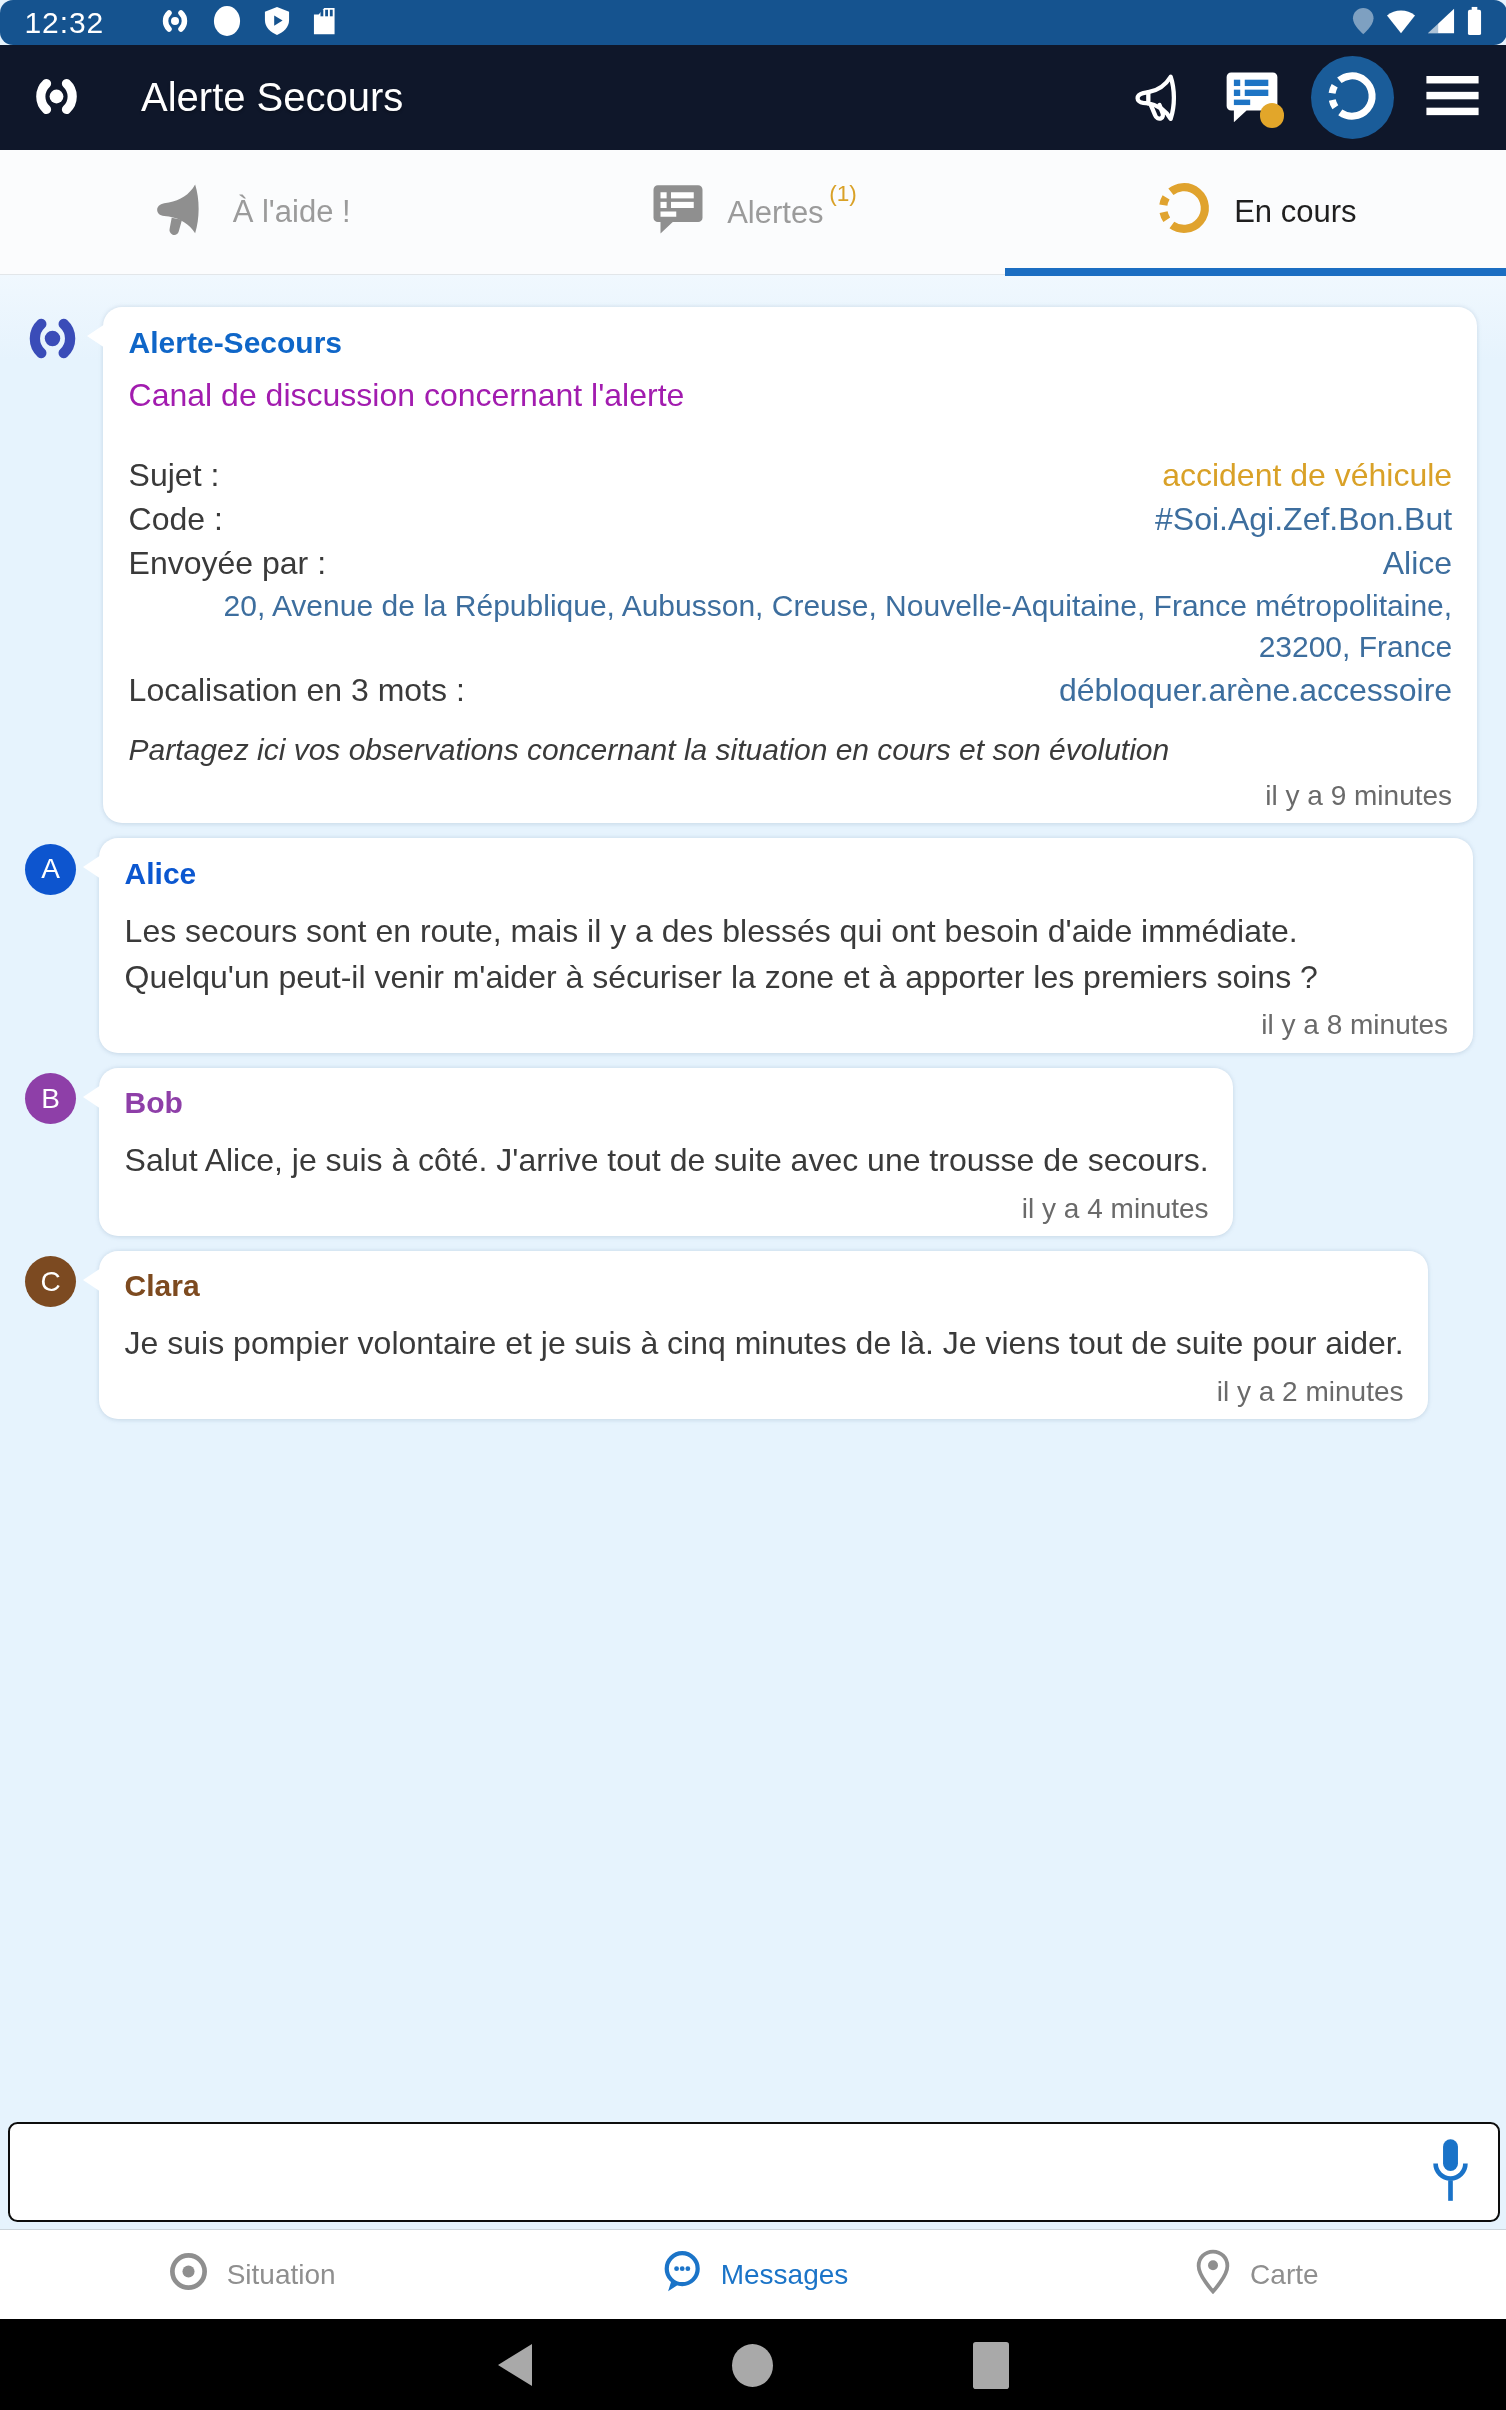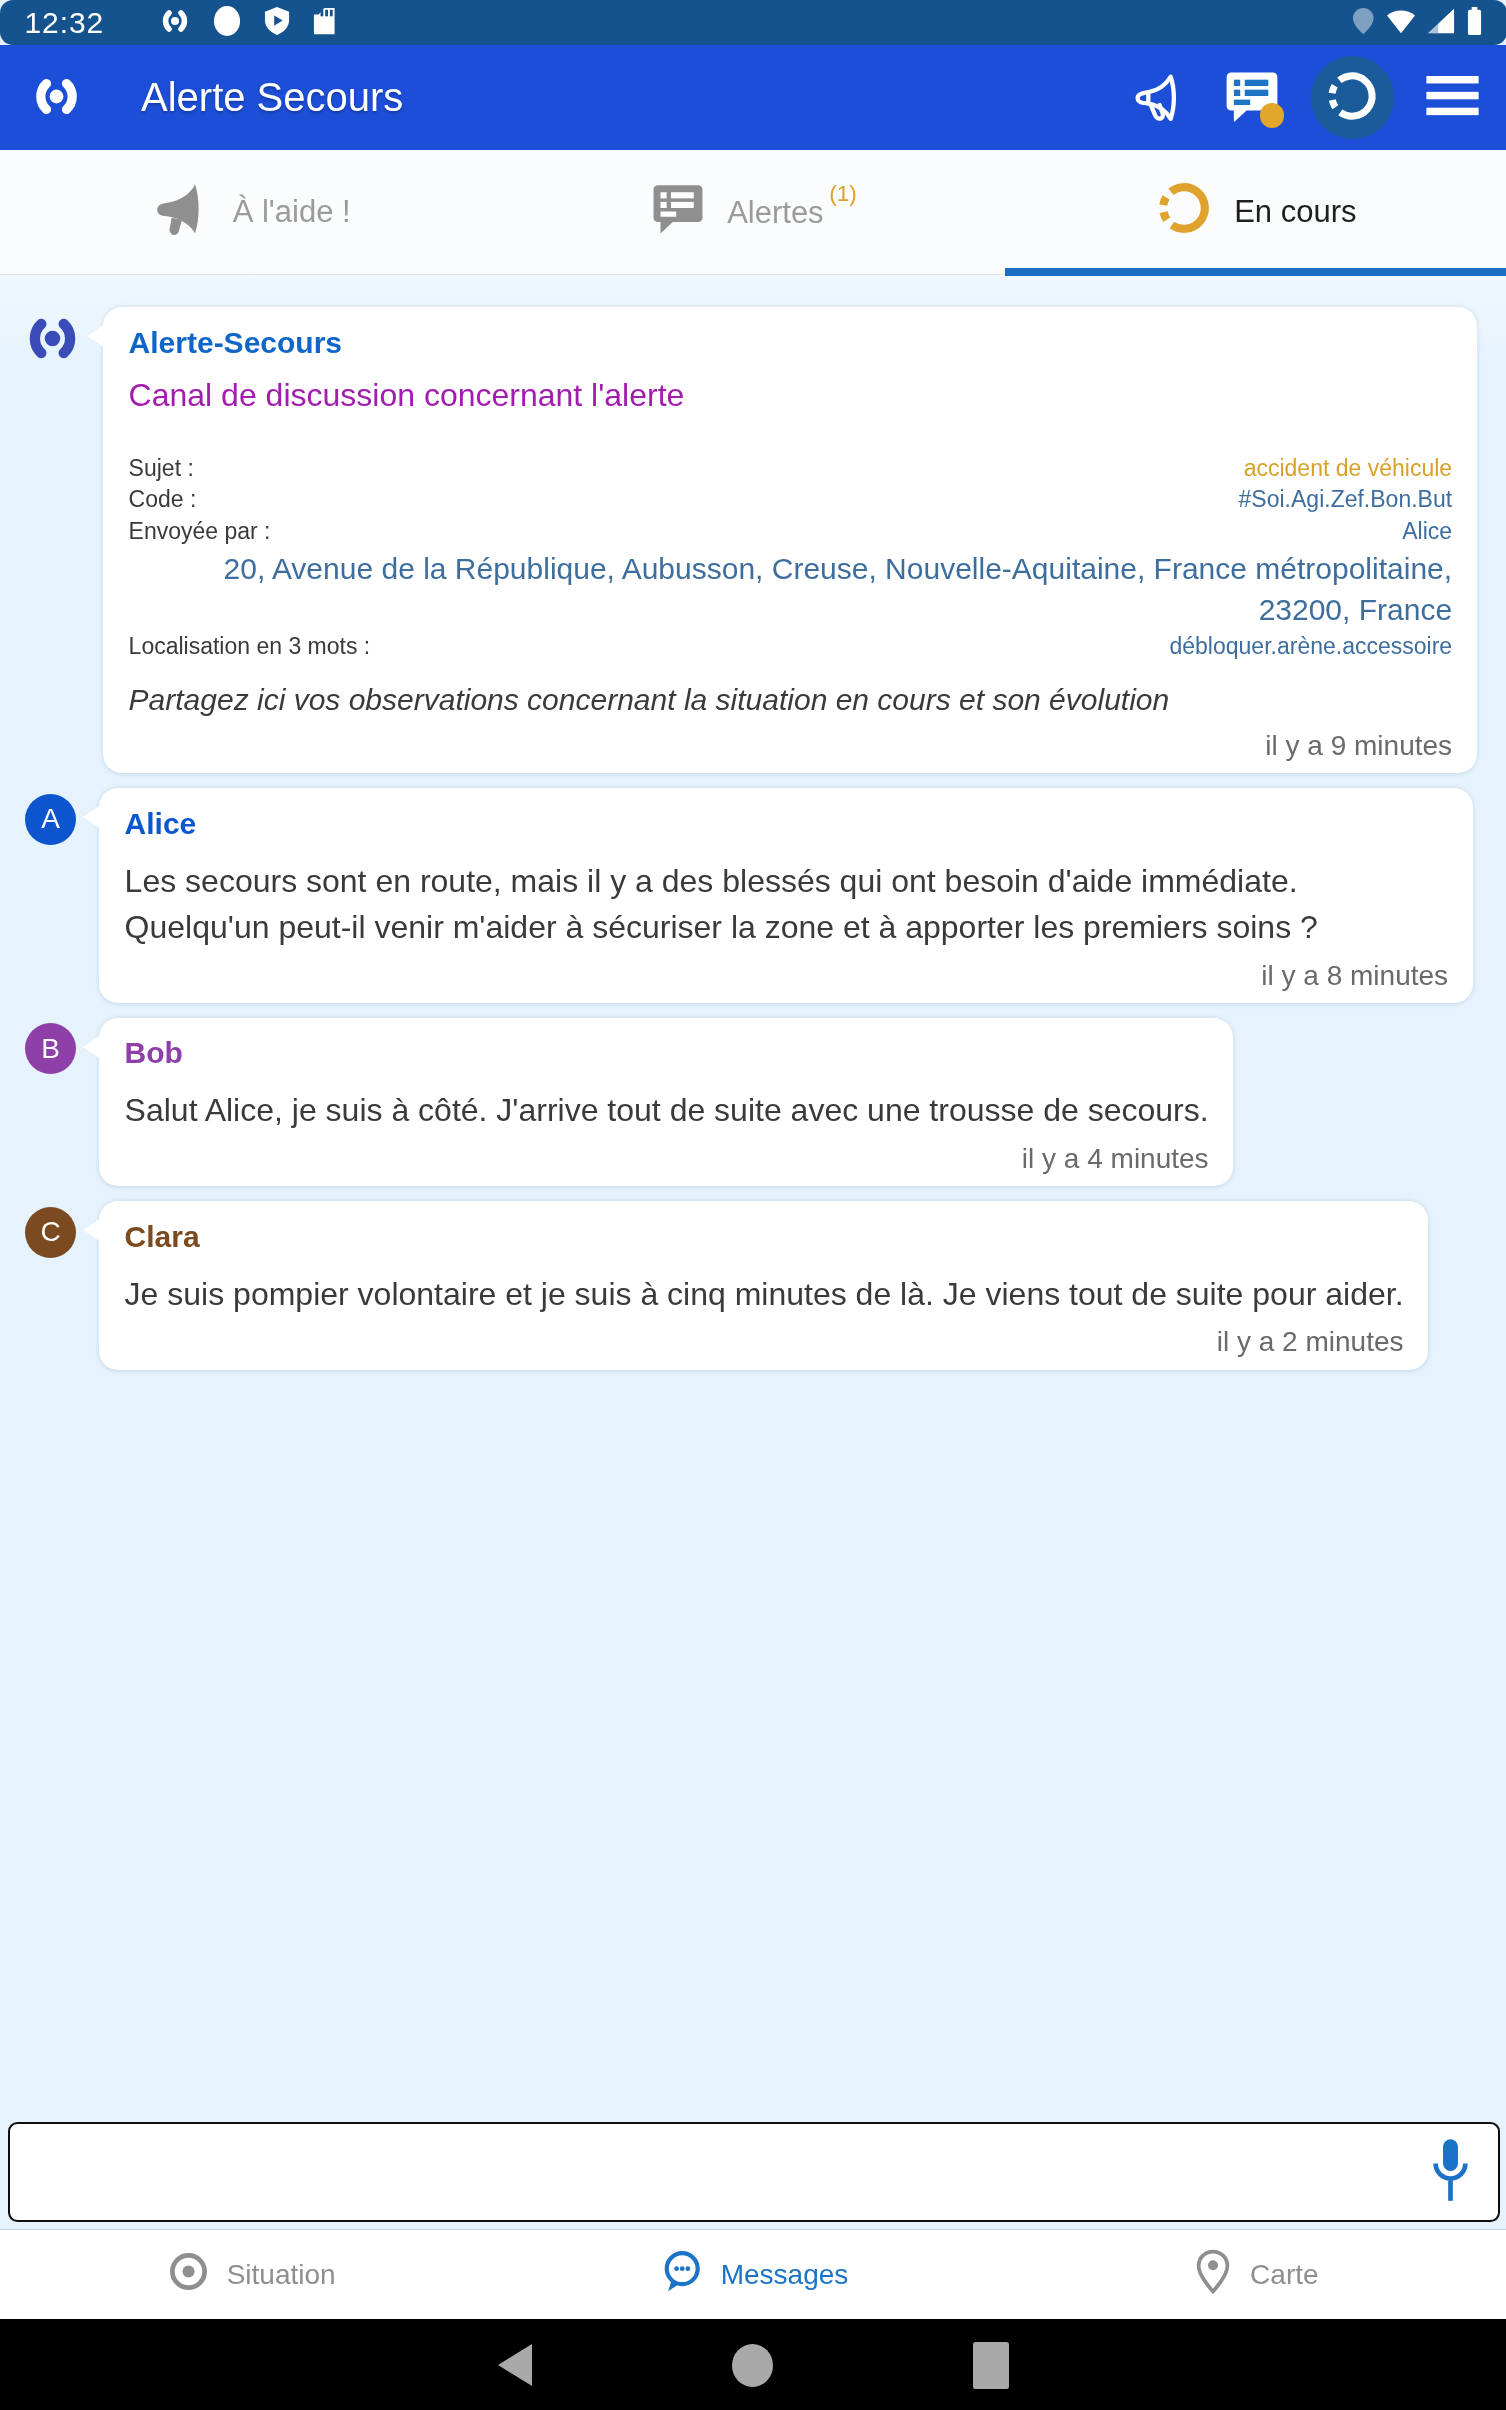--- a/index.html
+++ b/index.html
@@ -6,21 +6,21 @@
   html,body { width:1507px; height:2411px; font-family:"Liberation Sans", sans-serif; }
   body { display:flex; flex-direction:column; background:#e6f3fd; overflow:hidden; }
 
   
   .status-bar { height:45px; background:#15538f; display:flex; align-items:center; padding:0 24.5px; color:#fff; flex-shrink:0;border-radius:13px; }
   .status-time { font-size:30px; letter-spacing:0.9px; margin-right:32px; }
   .status-left { display:flex; align-items:center; gap:22.6px; }
   .status-right { margin-left:auto; display:flex; align-items:center; gap:9.4px; }
 
   
-  .app-header { height:105px; background:#1d4ed8; display:flex; align-items:center; padding:0 21px 0 32px; flex-shrink:0; }
+  .app-header { height:105px; background:#0f172a; display:flex; align-items:center; padding:0 21px 0 32px; flex-shrink:0; }
   .app-title { color:#fff; font-size:40px; font-weight:500; margin-left:60px; text-shadow:0 1.9px 2.8px rgba(0,0,0,.25); }
   .header-actions { margin-left:auto; display:flex; align-items:center; gap:24.5px; }
   .icon-btn { width:68px; height:68px; display:flex; align-items:center; justify-content:center; position:relative; }
   .icon-btn.round { width:83px; height:83px; border-radius:50%; background:#1a5c99; }
   .badge-dot { position:absolute; right:1.9px; bottom:3.8px; width:24.5px; height:24.5px; border-radius:50%; background:#e2a62a; }
 
   
   .tab-bar { height:125px; background:#fbfcfd; border-bottom:1.9px solid #e2e6e9; display:flex; flex-shrink:0; }
   .tab { flex:1; display:flex; align-items:center; justify-content:center; gap:21px; position:relative; color:#9b9b9b; font-size:31px; }
   .tab .sup { font-size:22.6px; color:#d9a127; vertical-align:super; position:relative; top:-11.3px; margin-left:5.6px; }
@@ -36,21 +36,21 @@
   .bubble { position:relative; background:#fff; border-radius:19px; margin-left:22.6px; padding:13px 24.5px 11.3px 26px; max-width:1374px; box-shadow:0 0.9px 4.7px rgba(110,140,170,.28); }
   .bubble::before { content:""; position:absolute; left:-16px; top:17px; border-style:solid; border-width:12.2px 18px 12.2px 0; border-color:transparent #fff transparent transparent; }
   .author { font-size:30px; font-weight:bold; margin:5.6px 0 17px; }
   .m-system .author { color:#0f66c8; }
   .m-alice  .author { color:#0b57d0; } .m-alice  .avatar { background:#0d55cf; }
   .m-bob    .author { color:#8e3fa8; } .m-bob    .avatar { background:#8e3fa8; }
   .m-clara  .author { color:#7d4a1f; } .m-clara  .avatar { background:#7c4a21; }
   .msg-text { font-size:32px; color:#3a3a3a; line-height:1.44; }
   .timestamp { text-align:right; font-size:28px; color:#6a6a6a; margin-top:9.4px; }
   .card-title { font-size:32px; color:#a21caf; margin-bottom:39px; }
-  .frow { display:flex; justify-content:space-between; font-size:23px; line-height:1.38;text-align:center; }
+  .frow { display:flex; justify-content:space-between; font-size:32px; line-height:1.38;text-align:center; }
   .frow .lab { color:#3a3a3a; white-space:nowrap; }
   .val-blue { color:#3d6e9e; }
   .val-gold { color:#d9a127; }
   .addr { text-align:right; font-size:30px; line-height:1.38; color:#3d6e9e; padding-left:28px; }
   .note { font-style:italic; font-size:30px; color:#3a3a3a; margin-top:17px; line-height:1.38; }
 
   
   .composer { padding:5.6px 7.5px 7.5px; position:relative; flex-shrink:0; }
   .composer-box { width:100%; height:100px; background:#fff; border:2.8px solid #0d0d0d; border-radius:9.4px; resize:none; outline:none; font-size:30px; padding:15px 85px 15px 19px; font-family:"Liberation Sans",sans-serif; display:block; }
   .mic-btn { position:absolute; right:30px; top:50%; transform:translateY(-50%); width:53px; height:68px; display:flex; align-items:center; justify-content:center; background:none; border:none; }

